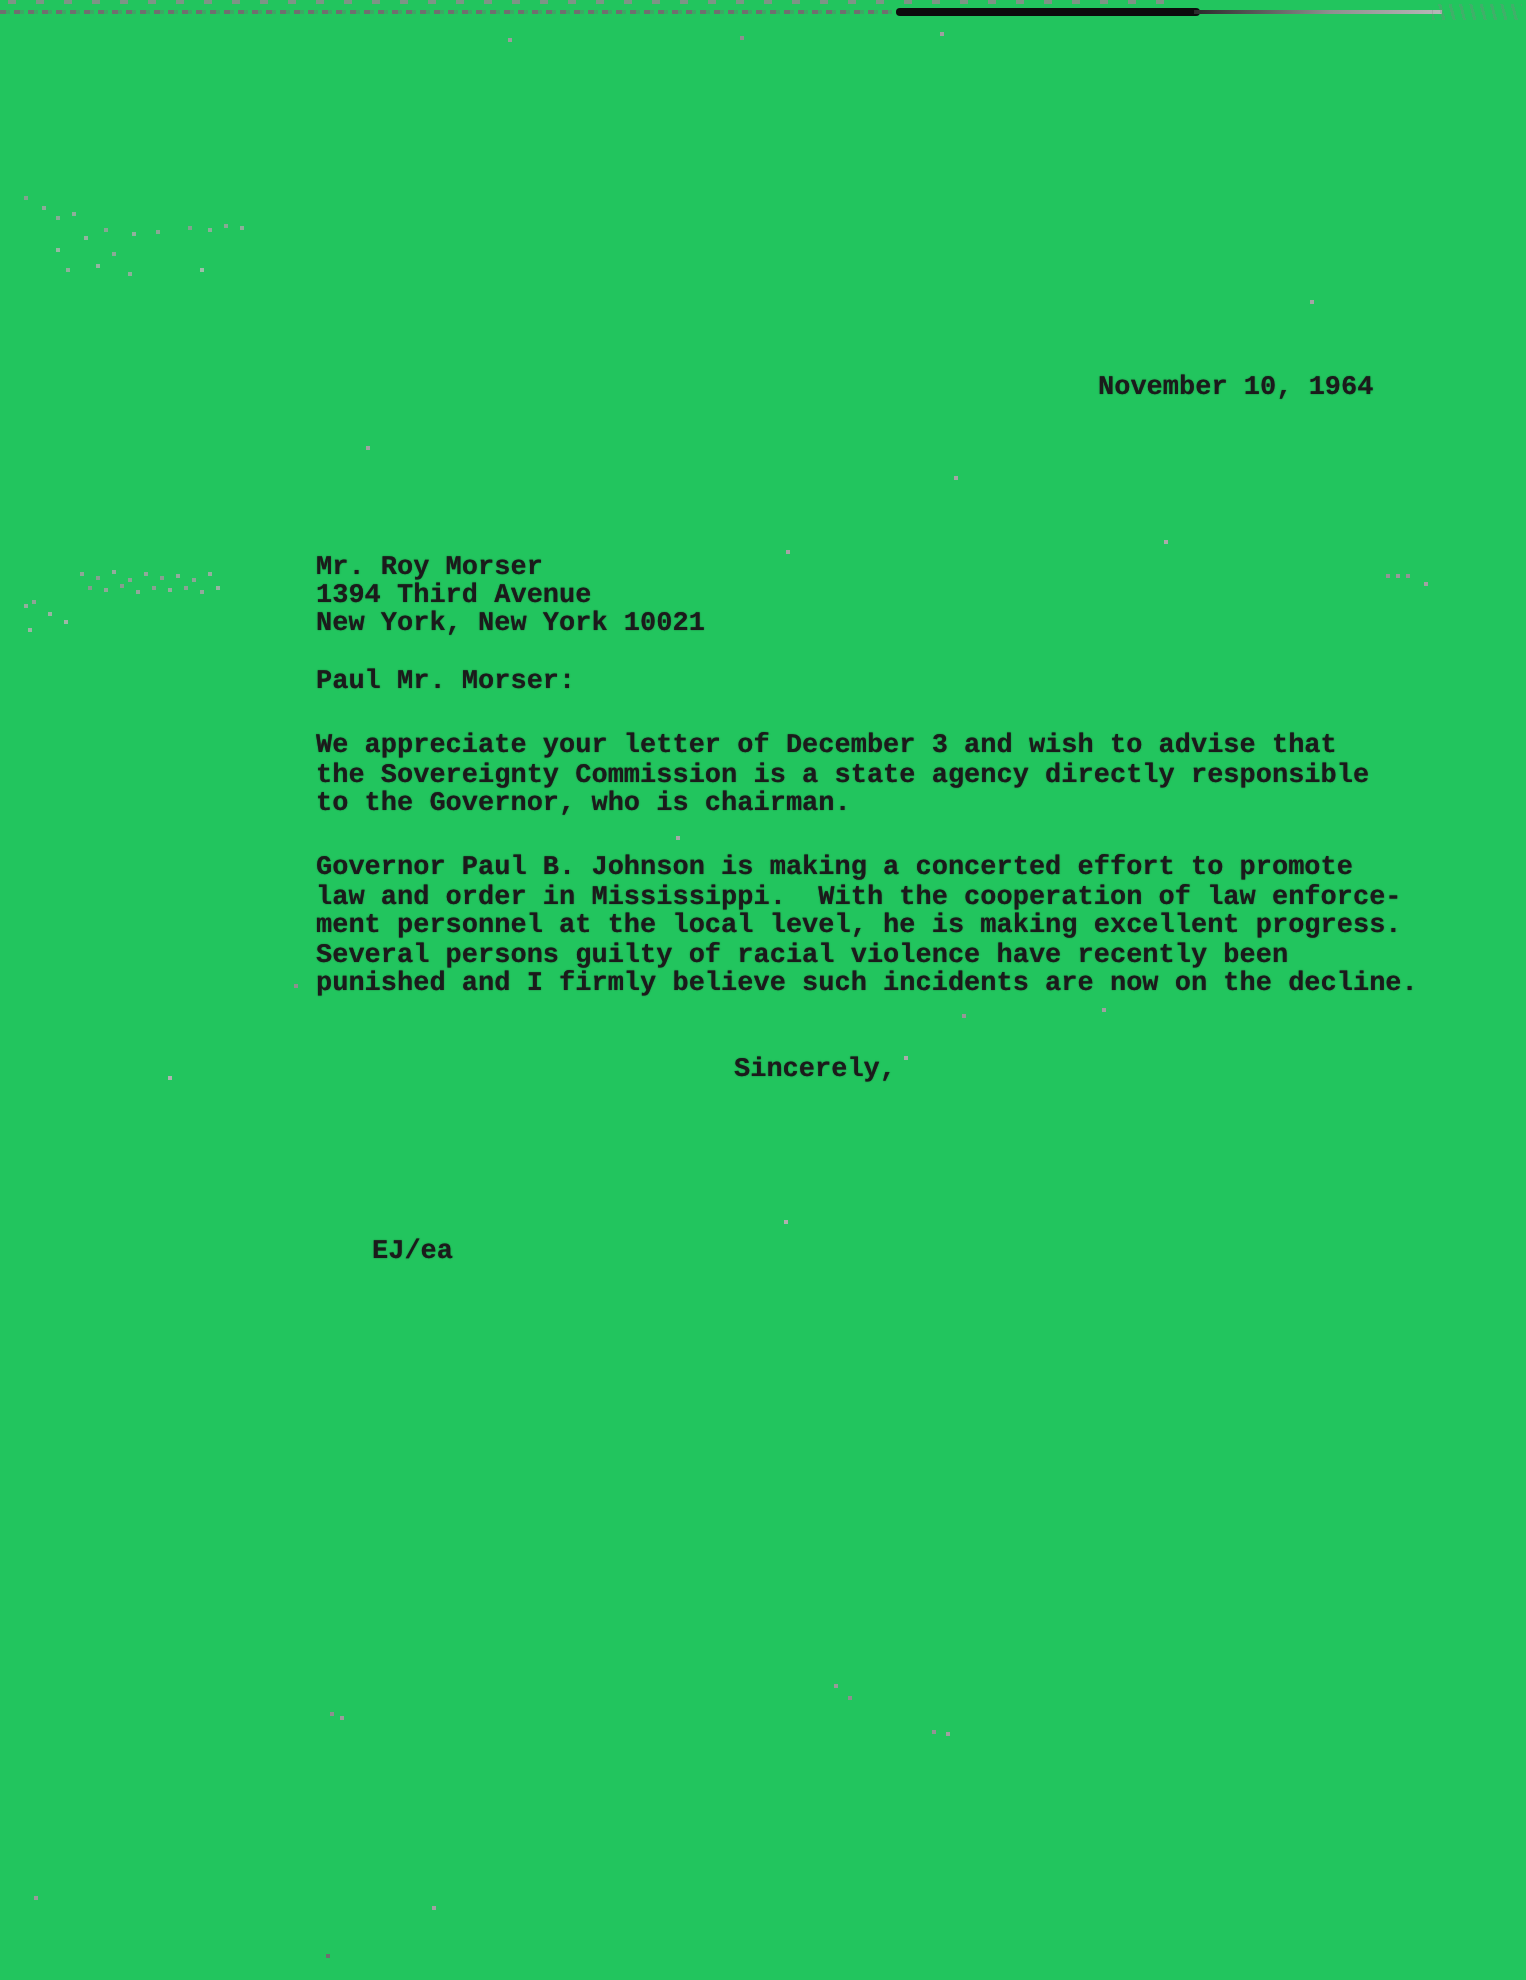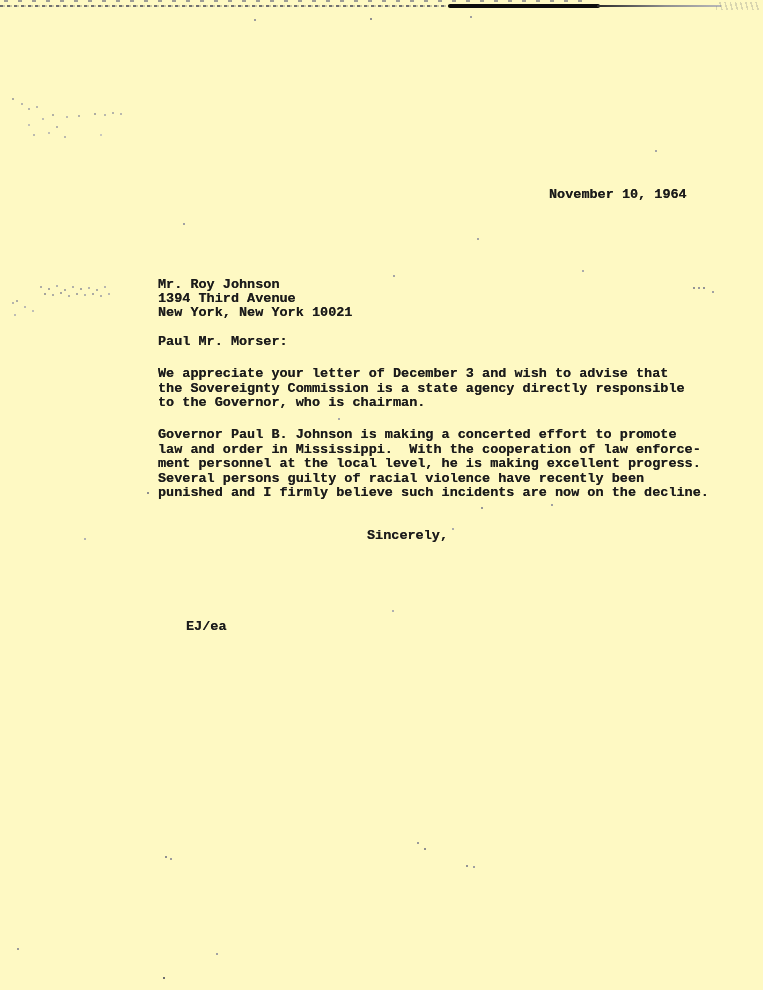--- a/index.html
+++ b/index.html
@@ -1,19 +1,19 @@
 <!DOCTYPE html>
 <html><head>
 <meta charset="utf-8">
 <style>
   html,body { margin:0; padding:0; background:#ffffff; }
   .page {
     position:relative;
     width:763px; height:990px;
-    background:#fef9c3;
+    background:#22c55e;
     overflow:hidden;
     font-family:"Liberation Mono","DejaVu Sans Mono",monospace;
     font-weight:700;
     font-size:13.5px;
     color:#1b1b1b;
     text-shadow:0 0 0.6px rgba(25,25,25,0.8);
   }
   .abs { position:absolute; }
   .date       { left:549px; top:187px; white-space:pre; }
   .recipient  { left:158px; top:278px; line-height:14px; }
@@ -96,21 +96,21 @@
   <div class="abs top-solid"></div>
   <div class="abs top-fade"></div>
   <div class="abs top-tail"></div>
   <div class="abs smudge1"></div>
   <div class="abs smudge2"></div>
   <div class="abs specks"></div>
 
   <div class="abs date">November 10, 1964</div>
 
   <div class="abs recipient">
-    <div>Mr. Roy Johnson</div>
+    <div>Mr. Roy Morser</div>
     <div>1394 Third Avenue</div>
     <div>New York, New York 10021</div>
   </div>
 
   <div class="abs salutation">Paul Mr. Morser:</div>
 
   <div class="abs para p1">We appreciate your letter of December 3 and wish to advise that
 the Sovereignty Commission is a state agency directly responsible
 to the Governor, who is chairman.</div>
   <div class="abs para p2">Governor Paul B. Johnson is making a concerted effort to promote

